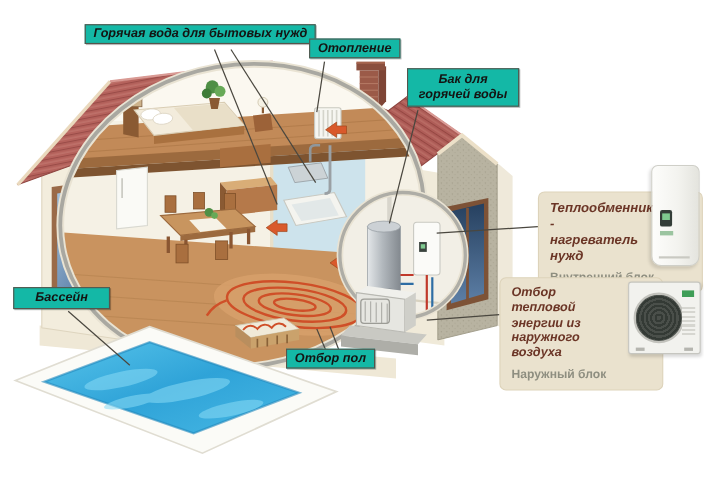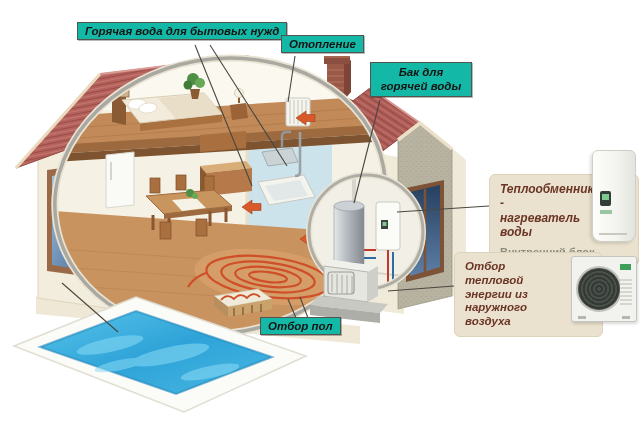--- a/index.html
+++ b/index.html
@@ -346,36 +346,38 @@
       <line x1="308" y1="318" x2="300" y2="297"></line>
       <line x1="489" y1="206" x2="397" y2="212"></line>
       <line x1="454" y1="286" x2="388" y2="291"></line>
     </g>
   </svg>
 
 
   <div class="tag" style="left:77px;top:22px">Горячая вода для бытовых нужд</div>
   <div class="tag" style="left:281px;top:35px">Отопление</div>
   <div class="tag tag-center" style="left:370px;top:62px;width:86px">Бак для горячей воды</div>
+  <div class="tag tag-center" style="left:12px;top:261px;width:72px">Бассейн</div>
   <div class="tag" style="left:260px;top:317px">Отбор пол</div>
 
   <div class="callout" style="left:489px;top:174px;width:150px;min-height:64px;padding-right:56px">
-    <div class="title">Теплообменник - нагреватель воды</div>
+    <div class="title">Теплообменник - нагреватель нужд</div>
     <div class="sub">Внутренний блок</div>
   </div>
   <div class="indoor-unit-img">
     <div class="disp">
         <i></i>
       </div>
     <div class="logo"></div>
     <div class="base"></div>
   </div>
 
   <div class="callout" style="left:454px;top:252px;width:149px;min-height:68px;padding-right:74px">
     <div class="title" style="font-size:11.5px">Отбор тепловой энергии из наружного воздуха</div>
+    <div class="sub">Наружный блок</div>
   </div>
   <div class="outdoor-unit-img">
     <div class="fan"></div>
     <div class="logo"></div>
     <div class="vents"></div>
     <div class="foot" style="left:6px"></div>
     <div class="foot" style="right:6px"></div>
   </div>
 
 </div>

